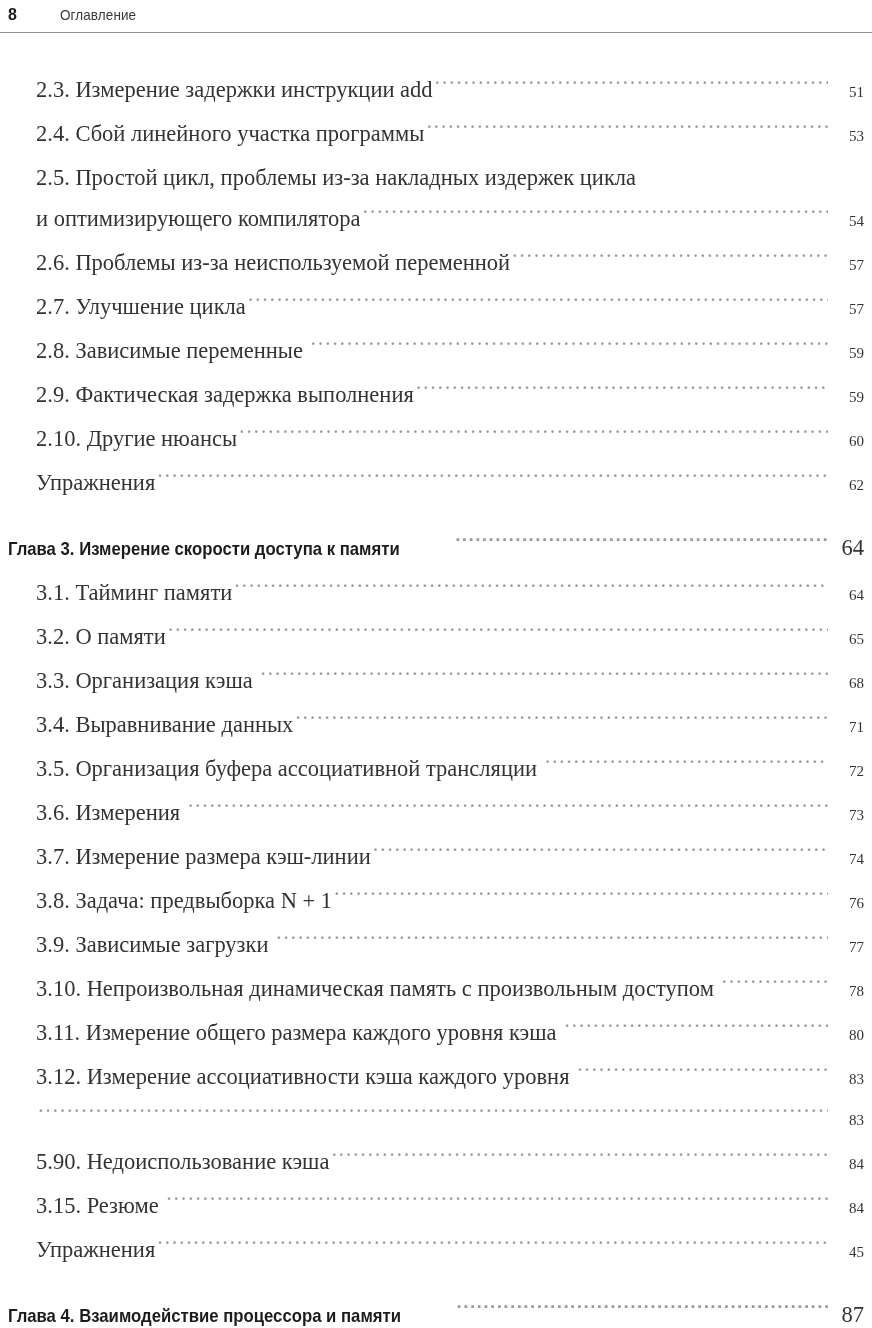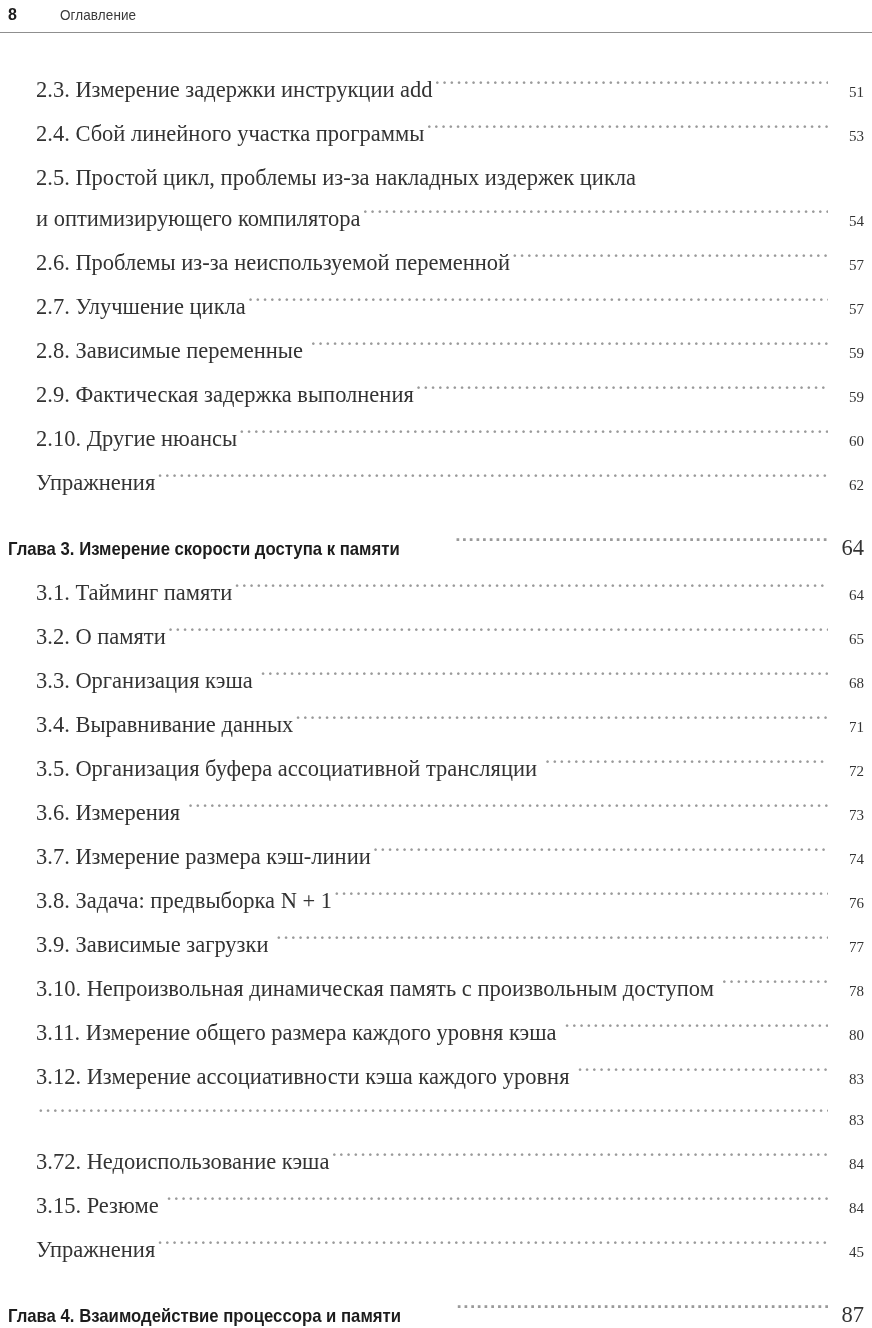--- a/index.html
+++ b/index.html
@@ -286,21 +286,21 @@
       <div class="entry section">
         <span class="label">3.12. Измерение ассоциативности кэша каждого уровня </span>
         <span class="leader"></span>
         <span class="pageno">83</span>
       </div>
       <div class="entry section">
         <span class="leader"></span>
         <span class="pageno">83</span>
       </div>
       <div class="entry section">
-        <span class="label">3.72. Недоиспользование кэша</span>
+        <span class="label">5.90. Недоиспользование кэша</span>
         <span class="leader"></span>
         <span class="pageno">84</span>
       </div>
       <div class="entry section">
         <span class="label">3.15. Резюме </span>
         <span class="leader"></span>
         <span class="pageno">84</span>
       </div>
       <div class="entry section">
         <span class="label">Упражнения</span>

